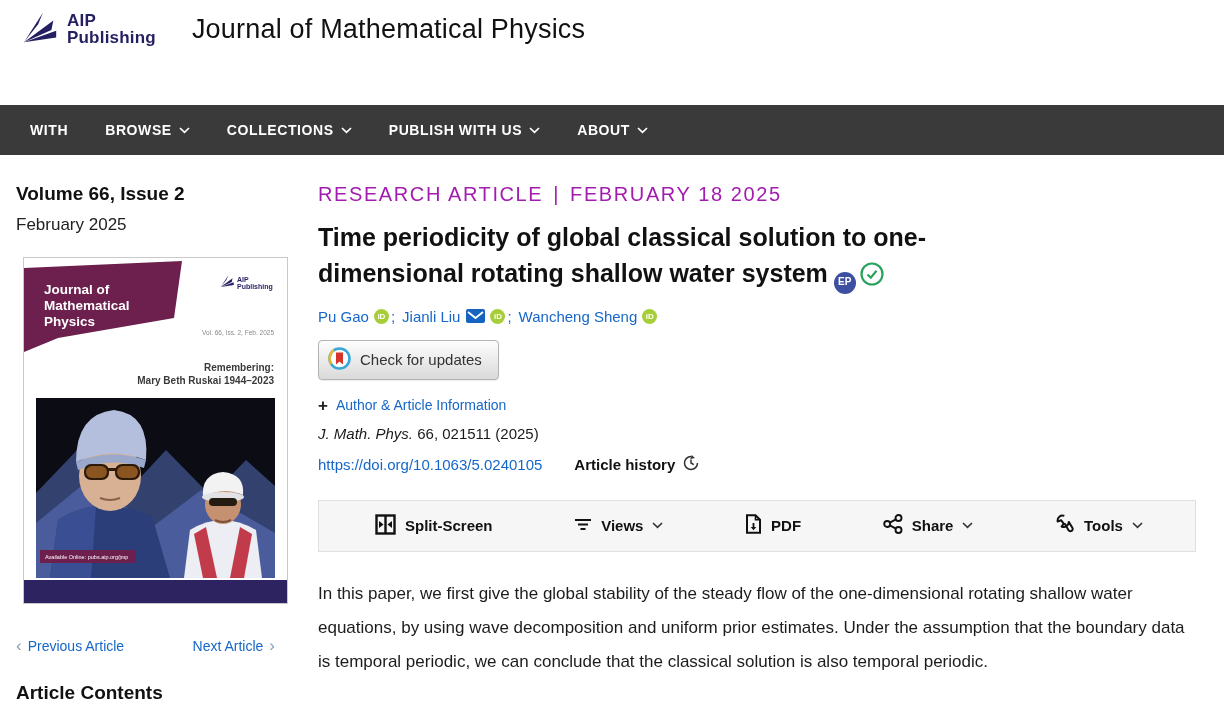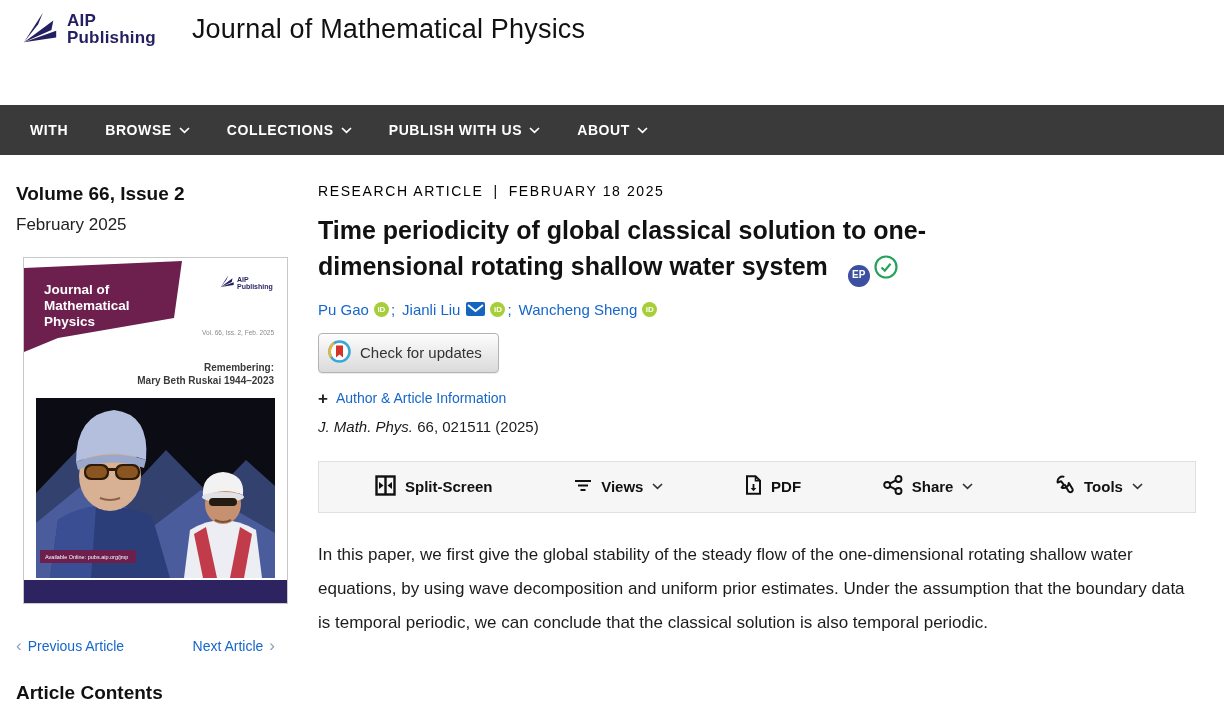--- a/index.html
+++ b/index.html
@@ -24,24 +24,24 @@
   
   .vol-issue { font-size:19px; font-weight:bold; color:#111; }
   .issue-date { font-size:17px; color:#222; margin-top:10px; }
   .cover { margin-top:22px; width:265px; height:347px; border:1px solid #c9c9c9; background:#fff;margin-left:7px; }
   .pager { display:flex; justify-content:space-between; margin-top:33px; font-size:14px; }
   .pager a { color:#1667c9; text-decoration:none; display:flex; align-items:center; gap:6px; cursor:pointer; }
   .pager .chev { color:#8aa0b8; font-size:17px; line-height:1; }
   .contents-heading { margin-top:28px; font-size:19px; font-weight:bold; color:#111; }
 
   
-  .eyebrow { font-size:14px; color:#000000; letter-spacing:1.6px; display:flex; gap:10px; }
+  .eyebrow { font-size:20px; color:#a21caf; letter-spacing:1.6px; display:flex; gap:10px; }
   .article-title { margin-top:13px; font-size:25px; line-height:1.45; font-weight:bold; color:#111; max-width:750px; }
   .badge-ep { display:inline-flex; width:22px; height:22px; border-radius:50%; background:#3d4fa1; color:#fff;
-    font-size:10px; font-weight:bold; align-items:center; justify-content:center; vertical-align:-3px; margin-left:20px; letter-spacing:0.3px;}
+    font-size:10px; font-weight:bold; align-items:center; justify-content:center; vertical-align:-3px; margin-left:6px; letter-spacing:0.3px;}
   .badge-check { display:inline-block; vertical-align:-4px; margin-left:4px; }
   .authors { margin-top:12px; font-size:15px; color:#1667c9; display:flex; align-items:center; flex-wrap:wrap; }
   .authors a { color:#1667c9; text-decoration:none; cursor:pointer; }
   .authors .sep { margin:0 7px 0 2px; }
   .orcid { display:inline-flex; width:15px; height:15px; border-radius:50%; background:#a6ce39; color:#fff;
     font-size:8px; font-weight:bold; align-items:center; justify-content:center; margin-left:5px; cursor:pointer; }
   .mail { margin-left:6px; display:inline-flex; cursor:pointer; }
   .check-btn { margin-top:15px; display:inline-flex; align-items:center; gap:9px; border:1px solid #b3b3b3; border-radius:4px;
     background:linear-gradient(#fdfdfd,#dadada); padding:6px 16px 6px 9px; font-size:15px; color:#333; cursor:pointer;
     box-shadow:0 1px 1px rgba(0,0,0,0.08); }
@@ -233,20 +233,33 @@
     <div class="author-info">
       <span class="plus">+</span>
       <a>Author &amp; Article Information</a>
     </div>
 
     <div class="citation">
       <em>J. Math. Phys.</em>
       <span>66, 021511 (2025)</span>
     </div>
 
+    <div class="doi-row">
+      <a>https://doi.org/10.1063/5.0240105</a>
+      <span class="history">
+        <span>Article history</span>
+        <span>
+          <svg width="16" height="16" viewBox="0 0 16 16">
+            <path d="M14.5,8 A6.5 6.5 0 1 1 8,1.5" fill="none" stroke="#333" stroke-width="1.5"></path>
+            <polygon points="8,0 12,1.5 8,4" fill="#333" transform="rotate(20 8 2)"></polygon>
+            <polyline points="8,4.5 8,8 10.8,9.6" fill="none" stroke="#333" stroke-width="1.5"></polyline>
+          </svg>
+        </span>
+      </span>
+    </div>
 
     <div class="toolbar">
       <div class="tool">
         <span>
           <svg width="21" height="21" viewBox="0 0 21 21">
             <rect x="1.5" y="1.5" width="18" height="18" fill="none" stroke="#111" stroke-width="2.4"></rect>
             <line x1="10.5" y1="1.5" x2="10.5" y2="19.5" stroke="#111" stroke-width="2.4"></line>
             <polygon points="8.5,10.5 4,7 4,14" fill="#111"></polygon>
             <polygon points="12.5,10.5 17,7 17,14" fill="#111"></polygon>
           </svg>

